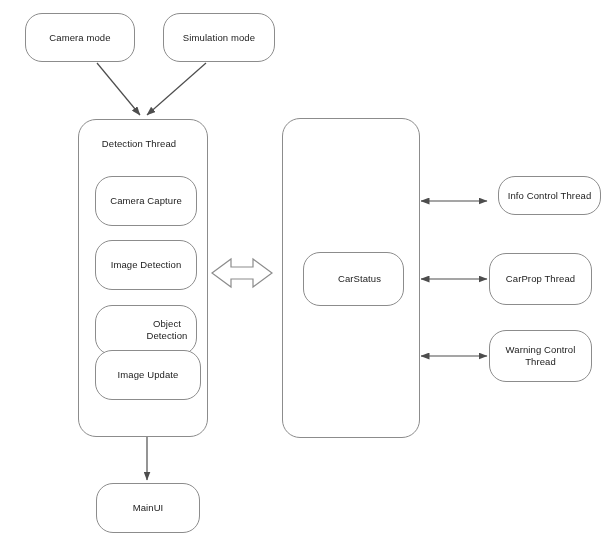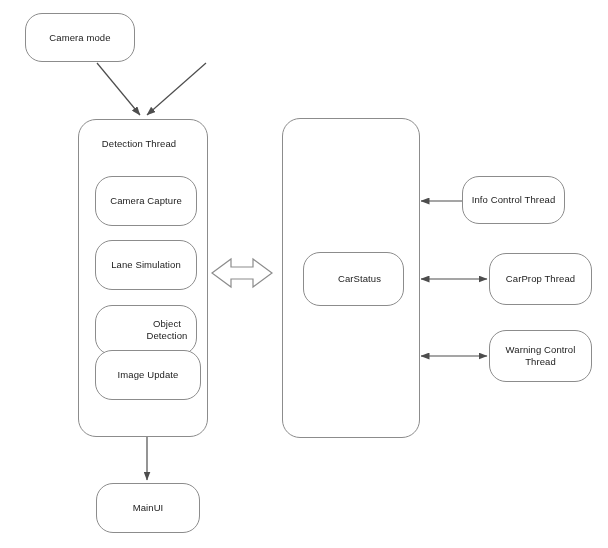--- a/index.html
+++ b/index.html
@@ -87,52 +87,55 @@
 
     <line x1="421" y1="356" x2="487" y2="356" stroke="#4d4d4d" stroke-width="1.2" marker-end="url(#arrowhead)" marker-start="url(#arrowhead-start)"></line>
 
     <polygon points="212,273 231,259 231,267 253,267 253,259 272,273 253,287 253,279 231,279 231,287" fill="#ffffff" stroke="#8c8c8c" stroke-width="1.2" stroke-linejoin="miter"></polygon>
   </svg>
 
   <div class="node" style="left:25px; top:13px; width:110px; height:49px;">
     <span class="node-label">Camera mode</span>
   </div>
 
+  <div class="node" style="left:163px; top:13px; width:112px; height:49px;">
+    <span class="node-label">Simulation mode</span>
+  </div>
 
   <div class="container-node" style="left:78px; top:119px; width:130px; height:318px;">
     <div class="container-label" style="top:18px;">Detection Thread</div>
   </div>
 
   <div class="node" style="left:95px; top:176px; width:102px; height:50px;">
     <span class="node-label">Camera Capture</span>
   </div>
 
   <div class="node" style="left:95px; top:240px; width:102px; height:50px;">
-    <span class="node-label">Lane Simulation</span>
+    <span class="node-label">Image Detection</span>
   </div>
 
   <div class="node" style="left:95px; top:305px; width:102px; height:50px;padding-left:46px;">
     <span class="node-label">Object Detection</span>
   </div>
 
   <div class="node" style="left:95px; top:350px; width:106px; height:50px;">
     <span class="node-label">Image Update</span>
   </div>
 
   <div class="node" style="left:96px; top:483px; width:104px; height:50px;">
     <span class="node-label">MainUI</span>
   </div>
 
   <div class="container-node" style="left:282px; top:118px; width:138px; height:320px;"></div>
 
   <div class="node" style="left:303px; top:252px; width:101px; height:54px;padding-left:16px;">
     <span class="node-label">CarStatus</span>
   </div>
 
-  <div class="node" style="left:462px; top:176px; width:103px; height:48px;">
+  <div class="node" style="left:498px; top:176px; width:103px; height:39px;">
     <span class="node-label">Info Control Thread</span>
   </div>
 
   <div class="node" style="left:489px; top:330px; width:103px; height:52px;">
     <span class="node-label">Warning Control
 Thread</span>
   </div>
 
   <div class="node" style="left:489px; top:253px; width:103px; height:52px;">
     <span class="node-label">CarProp Thread</span>

